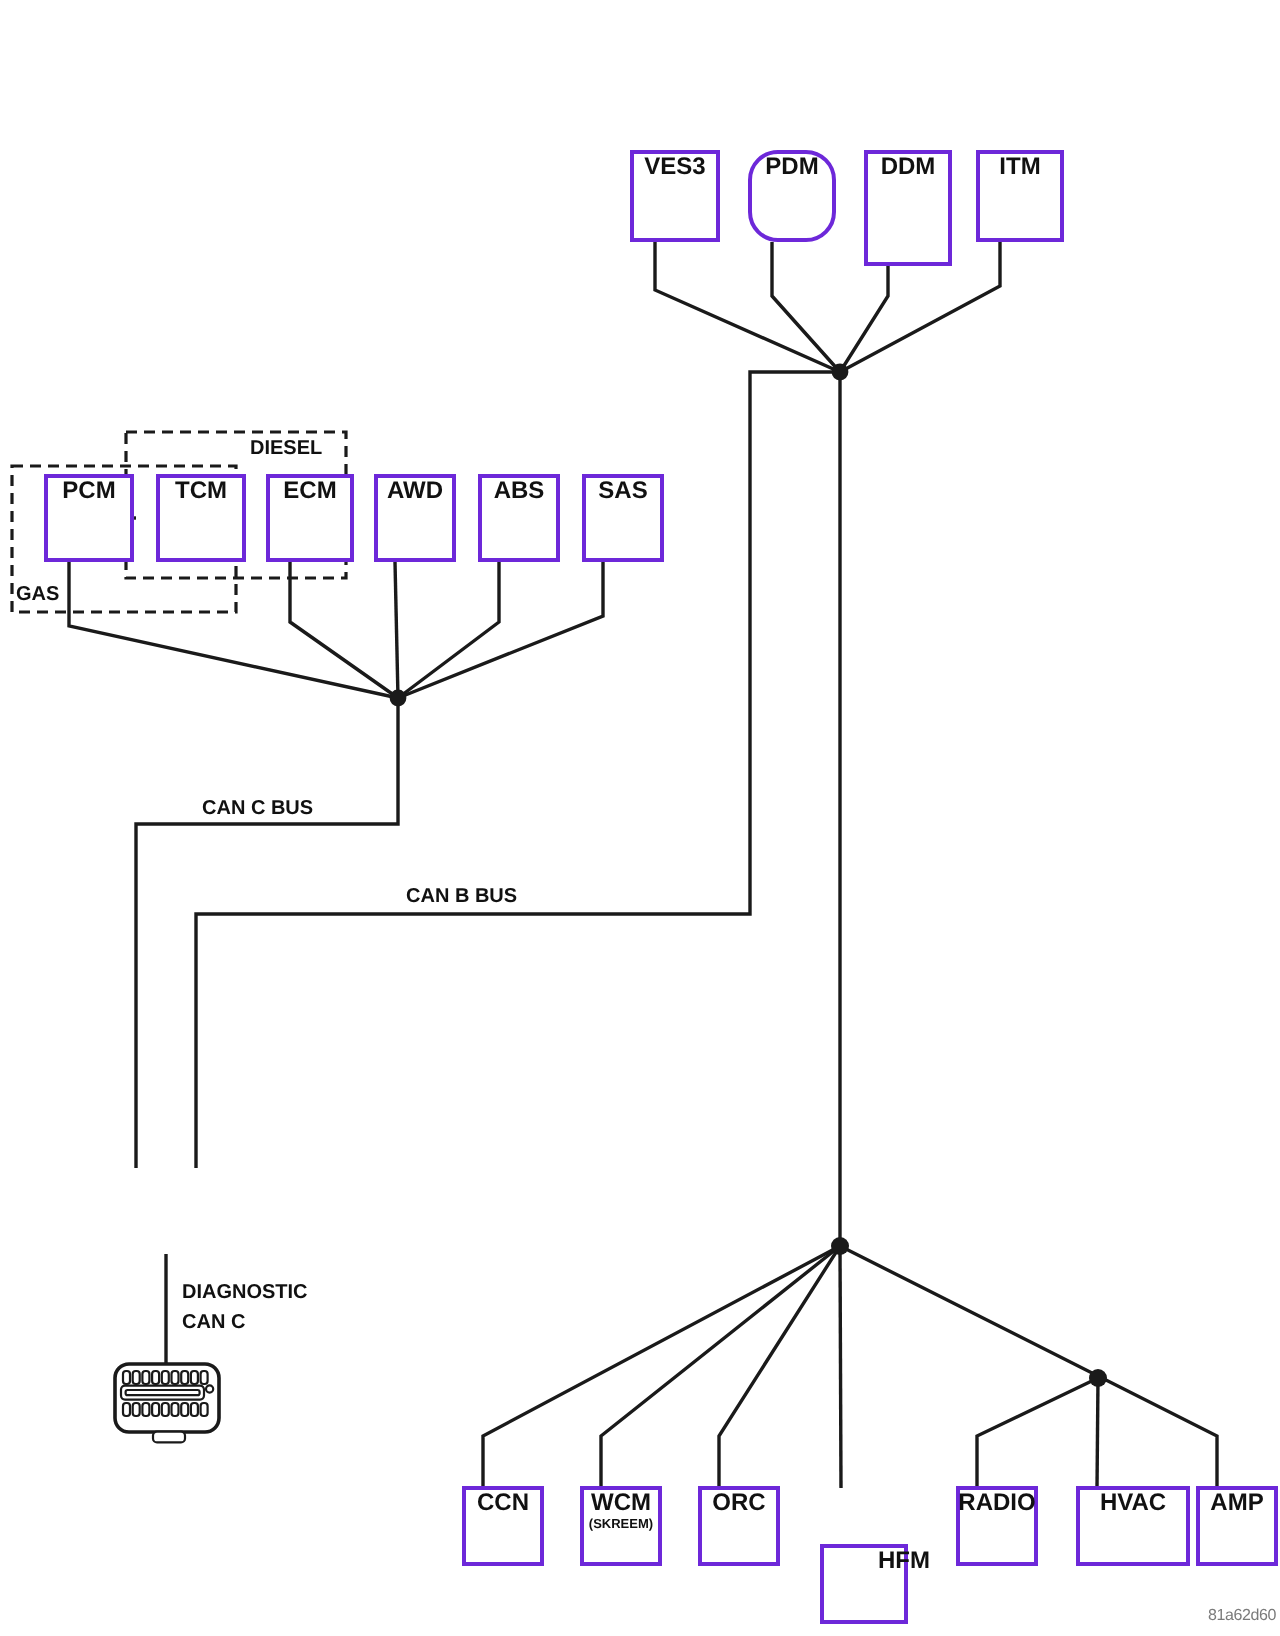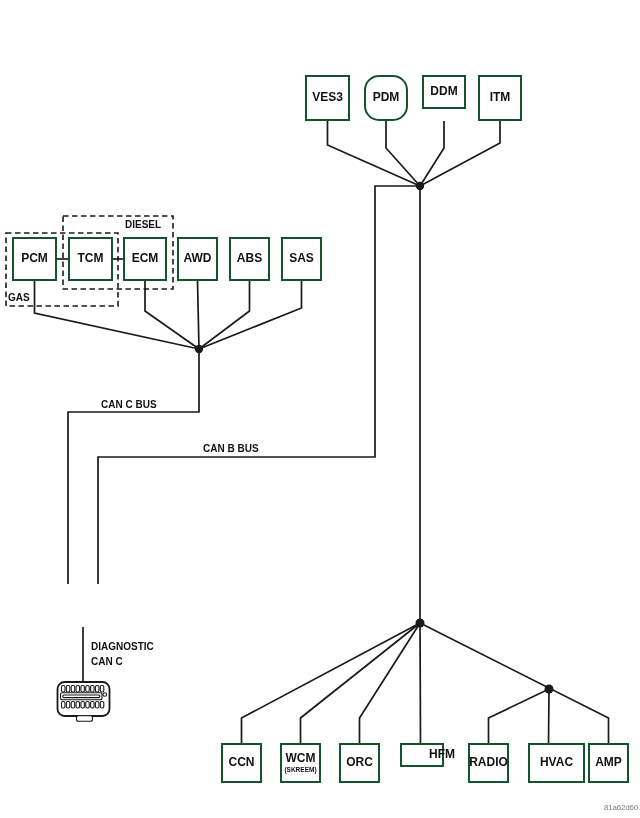--- a/index.html
+++ b/index.html
@@ -3,23 +3,23 @@
 <meta charset="utf-8">
 <style>
   html,body { margin:0; padding:0; background:#ffffff; }
   .canvas {
     position:relative; width:640px; height:818px; background:#ffffff;
     font-family:"Liberation Sans", sans-serif; color:#111111; overflow:hidden;
   }
   svg.wires { position:absolute; left:0; top:0; width:640px; height:818px; }
   .box {
     position:absolute; box-sizing:border-box; background:#ffffff;
-    border:2px solid #14532d; display:flex; flex-direction:column;
-    align-items:center; justify-content:center; text-align:center;
-    font-weight:bold; font-size:12px; line-height:1.15; white-space:nowrap;
+    border:2px solid #6d28d9; display:flex; flex-direction:column;
+    align-items:center; text-align:center;
+    font-weight:bold; font-size:12px; line-height:1.15; white-space:nowrap;margin-left:10px;
   }
   .label {
     position:absolute; font-weight:bold; font-size:10px; color:#111111;
     white-space:nowrap; line-height:15px;
   }
   .msub { font-size:6.5px; font-weight:bold; margin-top:0px; }
   .footer-id {
     position:absolute; left:596px; top:803px; width:42px; text-align:right;
     font-size:8px; font-weight:normal; color:#7b7b7b; letter-spacing:-0.2px;
   }
@@ -100,21 +100,21 @@
       </g>
     </g>
   </svg>
 
   <div class="box" style="left:305px; top:75px; width:45px; height:46px;">
     <span>VES3</span>
   </div>
   <div class="box" style="left:364px; top:75px; width:44px; height:46px;border-radius:15px;">
     <span>PDM</span>
   </div>
-  <div class="box" style="left:422px; top:75px; width:44px; height:34px;">
+  <div class="box" style="left:422px; top:75px; width:44px; height:58px;">
     <span>DDM</span>
   </div>
   <div class="box" style="left:478px; top:75px; width:44px; height:46px;">
     <span>ITM</span>
   </div>
 
   <div class="box" style="left:12px; top:237px; width:45px; height:44px;">
     <span>PCM</span>
   </div>
   <div class="box" style="left:68px; top:237px; width:45px; height:44px;">
@@ -148,21 +148,21 @@
   <div class="box" style="left:221px; top:743px; width:41px; height:40px;">
     <span>CCN</span>
   </div>
   <div class="box" style="left:280px; top:743px; width:41px; height:40px;">
     <span>WCM</span>
     <span class="msub">(SKREEM)</span>
   </div>
   <div class="box" style="left:339px; top:743px; width:41px; height:40px;">
     <span>ORC</span>
   </div>
-  <div class="box" style="left:400px; top:743px; width:41px; height:24px;padding-left:40px;">
+  <div class="box" style="left:400px; top:772px; width:41px; height:40px;padding-left:40px;">
     <span>HFM</span>
   </div>
   <div class="box" style="left:468px; top:743px; width:41px; height:40px;">
     <span>RADIO</span>
   </div>
   <div class="box" style="left:528px; top:743px; width:57px; height:40px;">
     <span>HVAC</span>
   </div>
   <div class="box" style="left:588px; top:743px; width:41px; height:40px;">
     <span>AMP</span>

